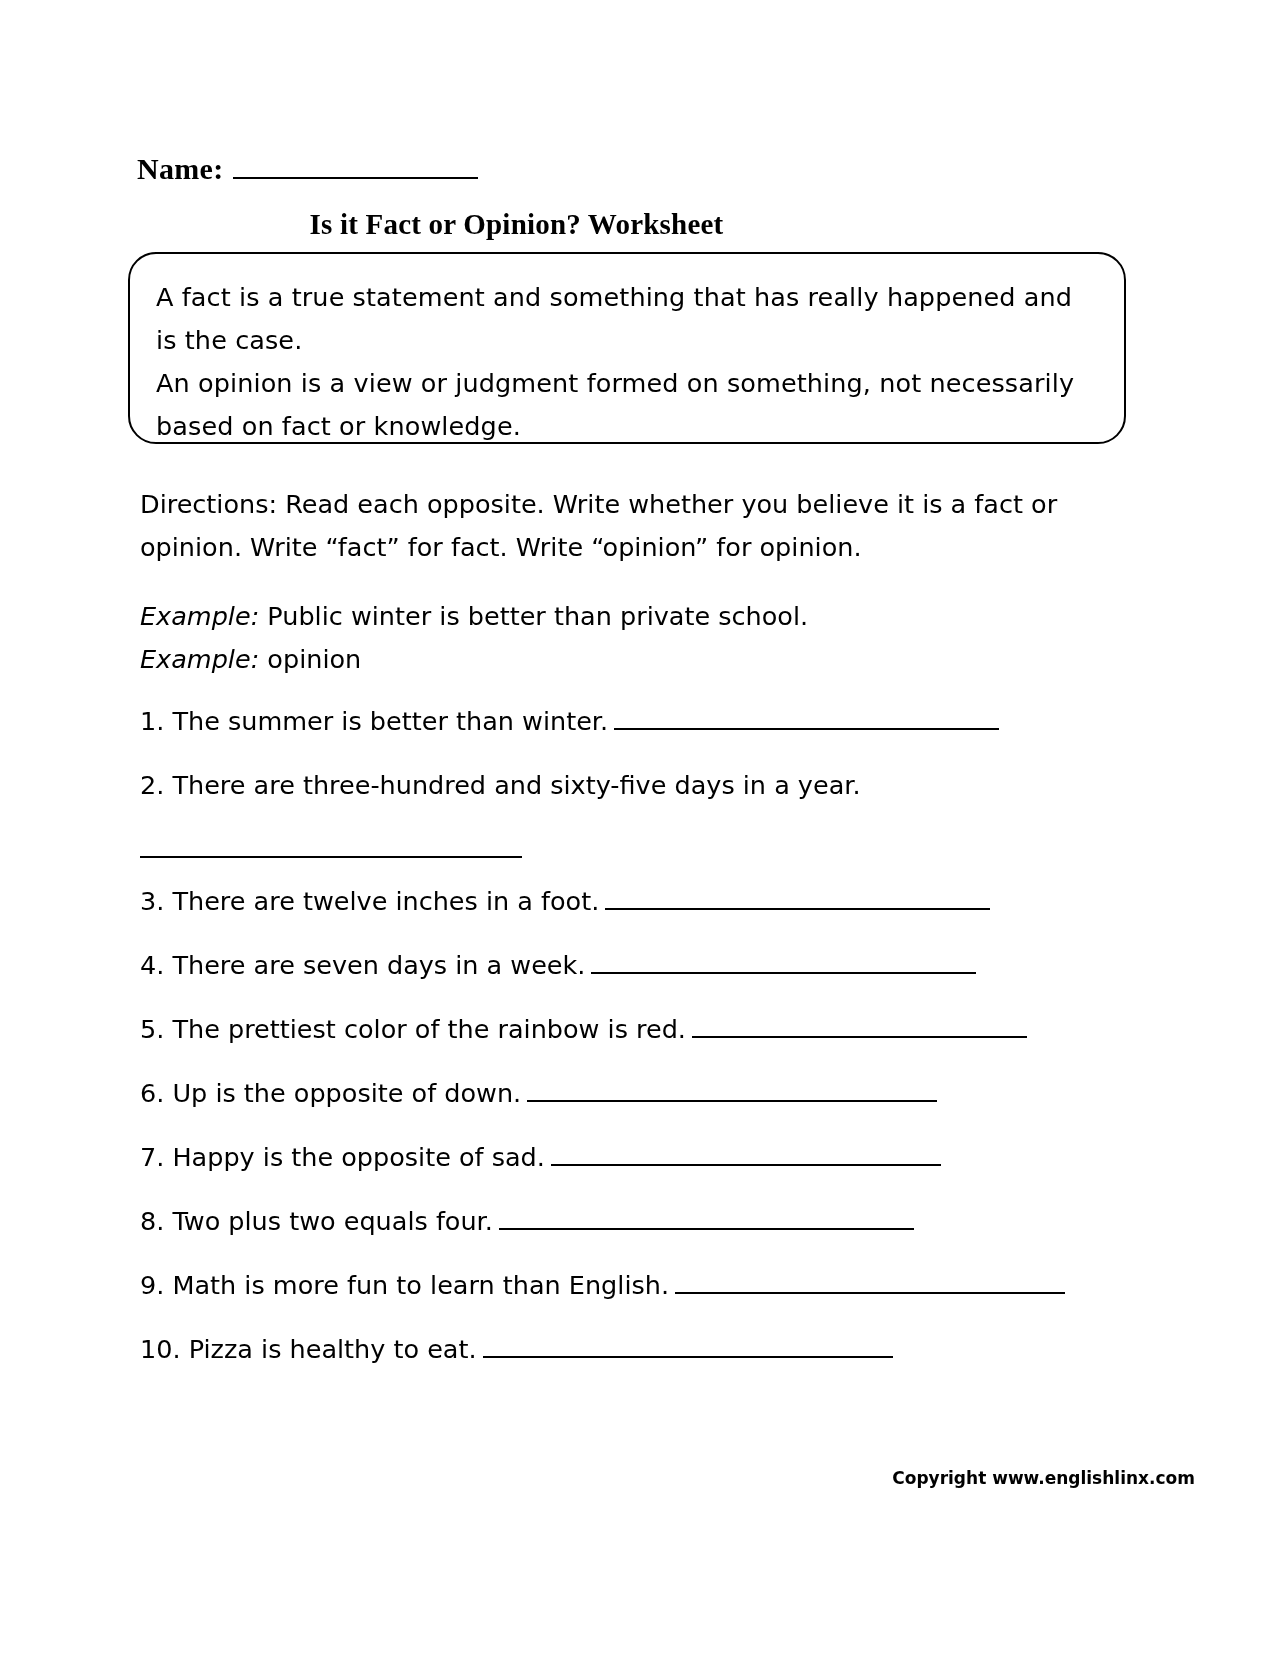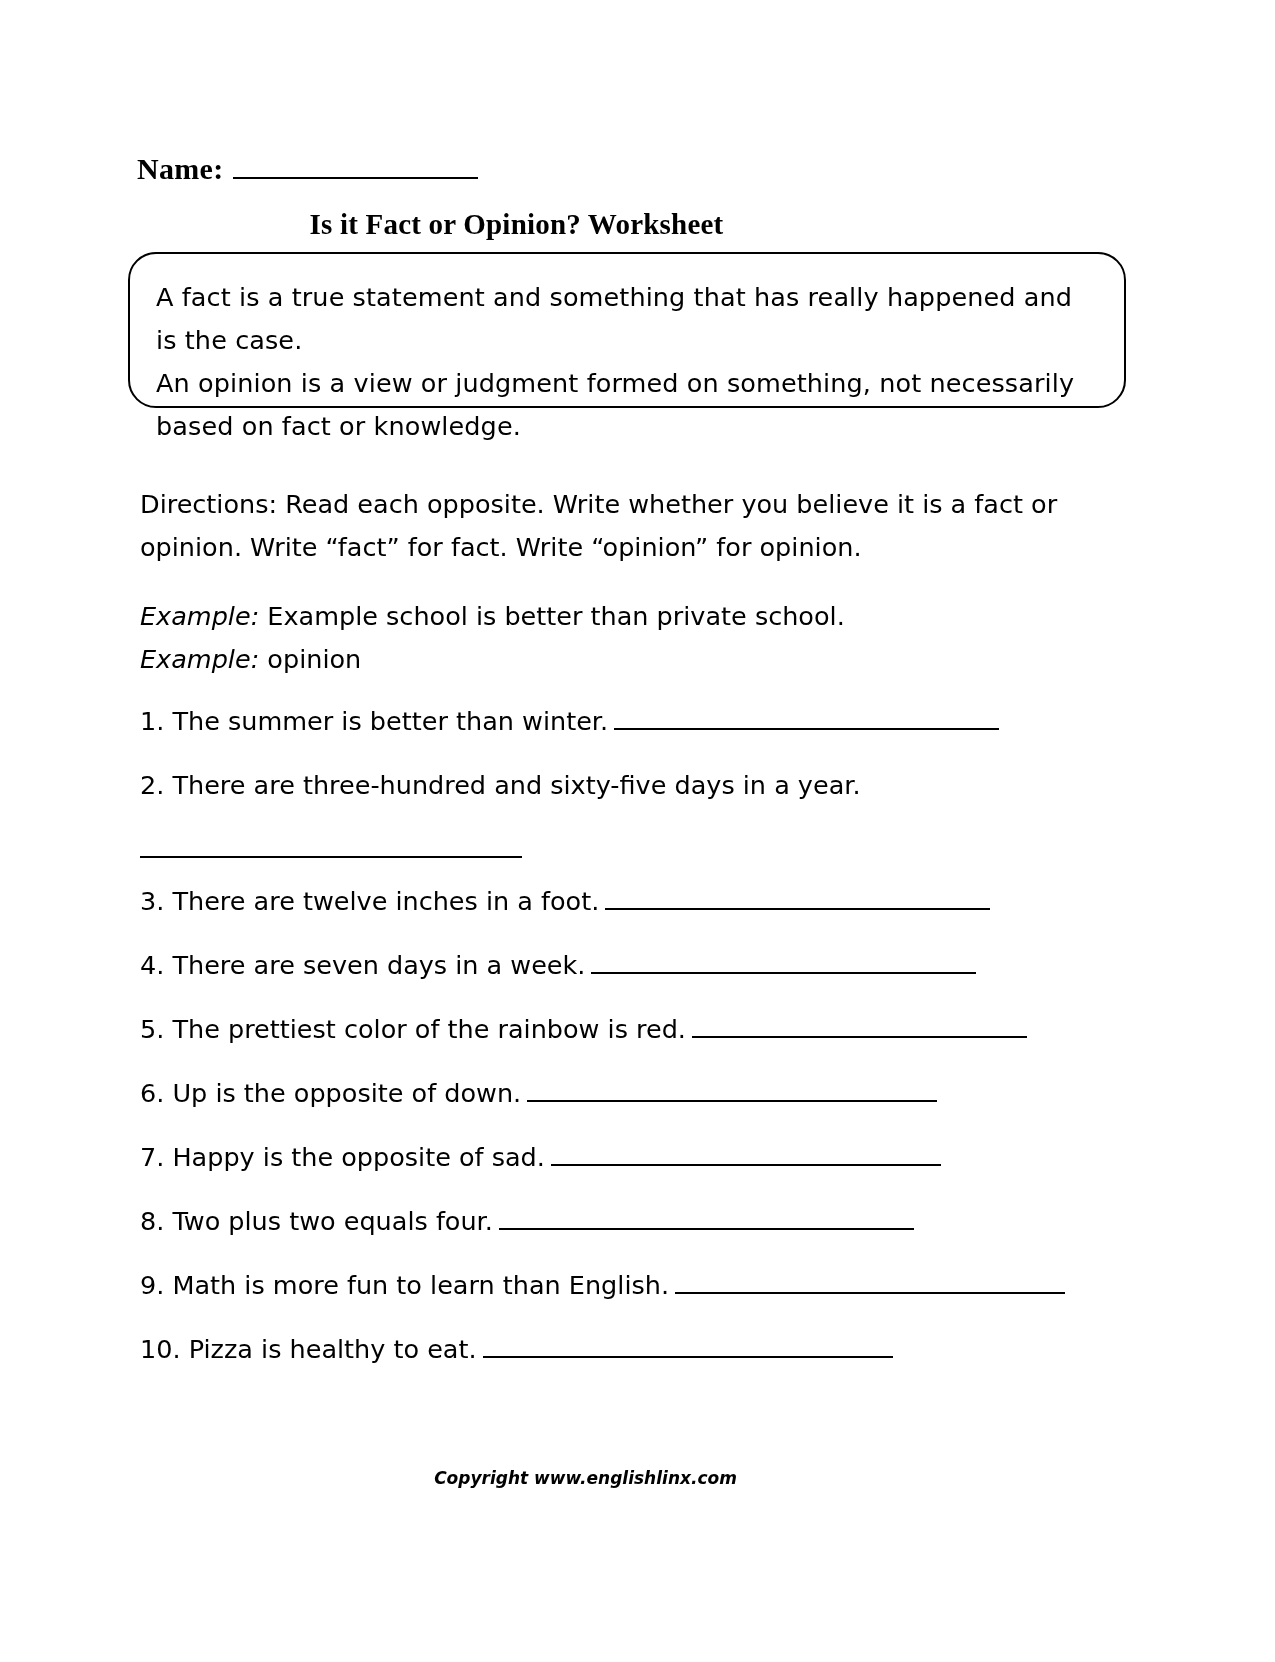--- a/index.html
+++ b/index.html
@@ -72,21 +72,21 @@
     font-size: 29px;
     letter-spacing: 0.2px;
   }
 
   
   .definition-box {
     position: absolute;
     top: 252px;
     left: 128px;
     width: 998px;
-    height: 156px;
+    height: 192px;
     border: 2.5px solid #000;
     border-radius: 28px;
     box-sizing: border-box;
     padding: 22px 36px 0 26px;
   }
   .def-para {
     font-size: 25.5px;
     line-height: 43px;
     letter-spacing: 0.1px;
   }
@@ -150,27 +150,26 @@
     width: 382px;
     margin-top: 30px;
   }
 
   
   .copyright {
     position: absolute;
     top: 1468px;
     left: 0;
     width: 1275px;
-    text-align: center;
-    padding-right: 104px;
+    text-align: right;
+    padding-right: 80px;
     box-sizing: border-box;
     font-family: "DejaVu Sans", sans-serif;
     font-weight: bold;
     font-size: 17px;
-    font-style: italic;
   }
 </style>
 </head>
 <body>
 
 <div class="page">
 
   <div class="header-row">
     <div class="name-block">
       <span class="field-label">Name:</span>
@@ -182,21 +181,21 @@
 
   <div class="definition-box">
     <div class="def-para">A fact is a true statement and something that has really happened and is the case.</div>
     <div class="def-para">An opinion is a view or judgment formed on something, not necessarily based on fact or knowledge.</div>
   </div>
 
   <div class="directions">Directions: Read each opposite. Write whether you believe it is a fact or opinion. Write “fact” for fact. Write “opinion” for opinion.</div>
 
   <div class="example-line">
     <span class="ital">Example:</span>
-    <span>Example school is better than private school.</span>
+    <span>Public winter is better than private school.</span>
   </div>
 
   <div class="answer-line">
     <span class="ital">Example:</span>
     <span>opinion</span>
   </div>
 
   <div class="questions">
       <div class="q-item"><span class="q-text">1. The summer is better than winter.</span><span class="answer-blank" style="width: 385px;"></span></div>
       <div class="q-item"><span class="q-text">2. There are three-hundred and sixty-five days in a year.</span><span class="q-wrap-blank"></span></div>

